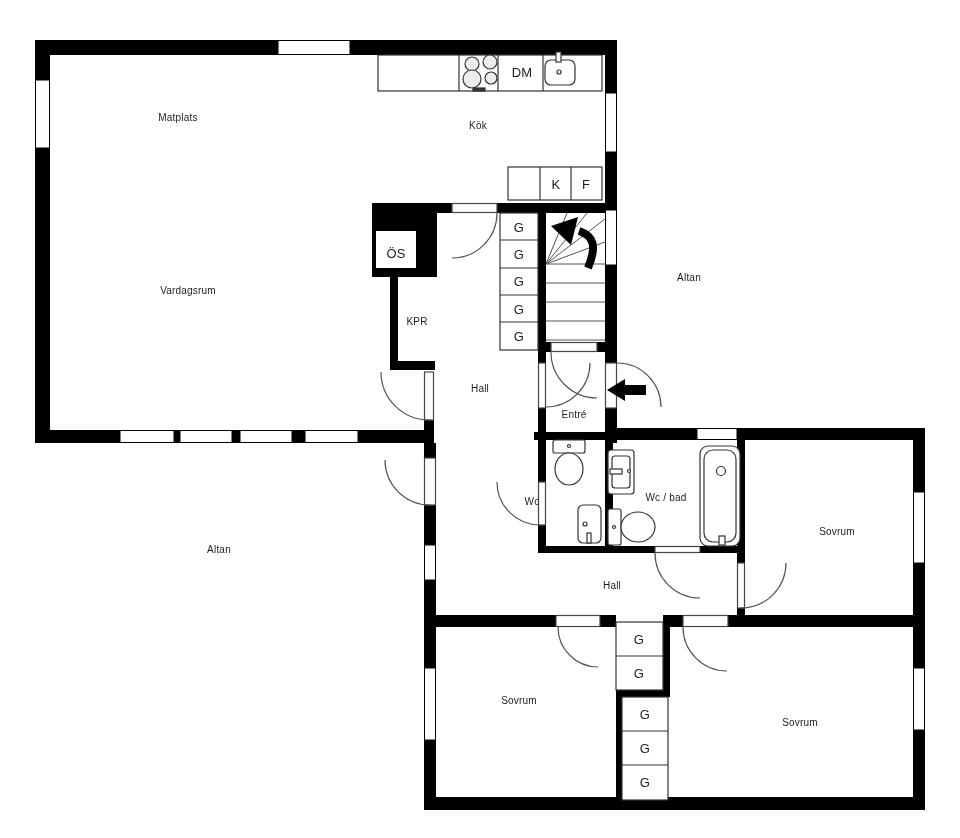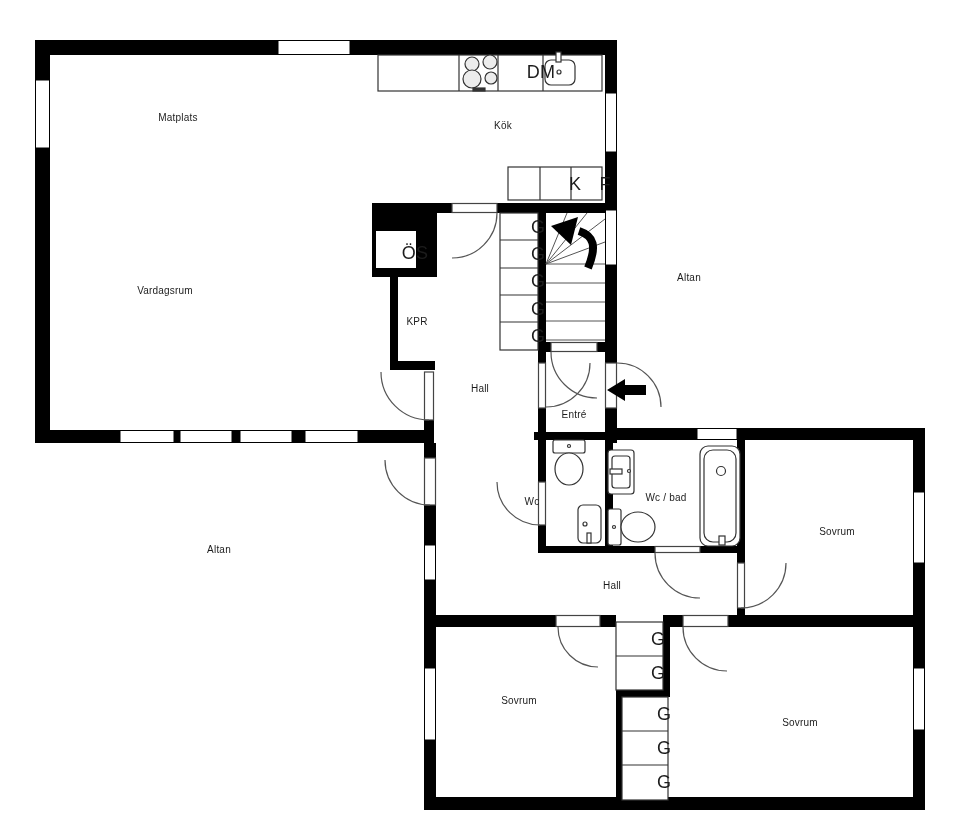--- a/index.html
+++ b/index.html
@@ -1,21 +1,21 @@
 <!DOCTYPE html>
 <html><head>
 <meta charset="utf-8">
 <style>
   html,body{margin:0;padding:0;background:#ffffff;}
   .plan{position:relative;width:960px;height:838px;background:#fff;overflow:hidden;
         font-family:"Liberation Sans", sans-serif;}
   .plan svg{position:absolute;left:0;top:0;}
   .lbl{position:absolute;transform:translate(-50%,-50%);font-size:10px;color:#1c1c1c;
        white-space:nowrap;letter-spacing:.2px;}
-  .lbl.small{font-size:18px;margin-left:19px;}
+  .lbl.small{font-size:13px;}
 </style>
 </head>
 <body>
 
 <div class="plan">
 <svg width="960" height="838" viewBox="0 0 960 838">
 
   <g fill="#000">
     <rect x="35" y="40" width="243" height="15"></rect>
     <rect x="350" y="40" width="267" height="15"></rect>
@@ -184,22 +184,22 @@
     <circle cx="614" cy="527" r="1.5"></circle>
 
     <rect x="700" y="446" width="40" height="100" rx="8"></rect>
     <rect x="704" y="450" width="32" height="92" rx="9"></rect>
     <circle cx="721" cy="471" r="4.5"></circle>
     <rect x="719" y="536" width="6" height="9"></rect>
   </g>
 </svg>
 
   <div class="lbl" style="left:178px;top:117px">Matplats</div>
-  <div class="lbl" style="left:503px;top:125px">Kök</div>
-  <div class="lbl" style="left:165px;top:290px">Vardagsrum</div>
+  <div class="lbl" style="left:478px;top:125px">Kök</div>
+  <div class="lbl" style="left:188px;top:290px">Vardagsrum</div>
   <div class="lbl" style="left:480px;top:388px">Hall</div>
   <div class="lbl" style="left:417px;top:321px">KPR</div>
   <div class="lbl" style="left:689px;top:277px">Altan</div>
   <div class="lbl" style="left:219px;top:549px">Altan</div>
   <div class="lbl" style="left:574px;top:414px">Entré</div>
   <div class="lbl" style="left:532px;top:501px">Wc</div>
   <div class="lbl" style="left:666px;top:497px">Wc / bad</div>
   <div class="lbl" style="left:837px;top:531px">Sovrum</div>
   <div class="lbl" style="left:612px;top:585px">Hall</div>
   <div class="lbl" style="left:519px;top:700px">Sovrum</div>

